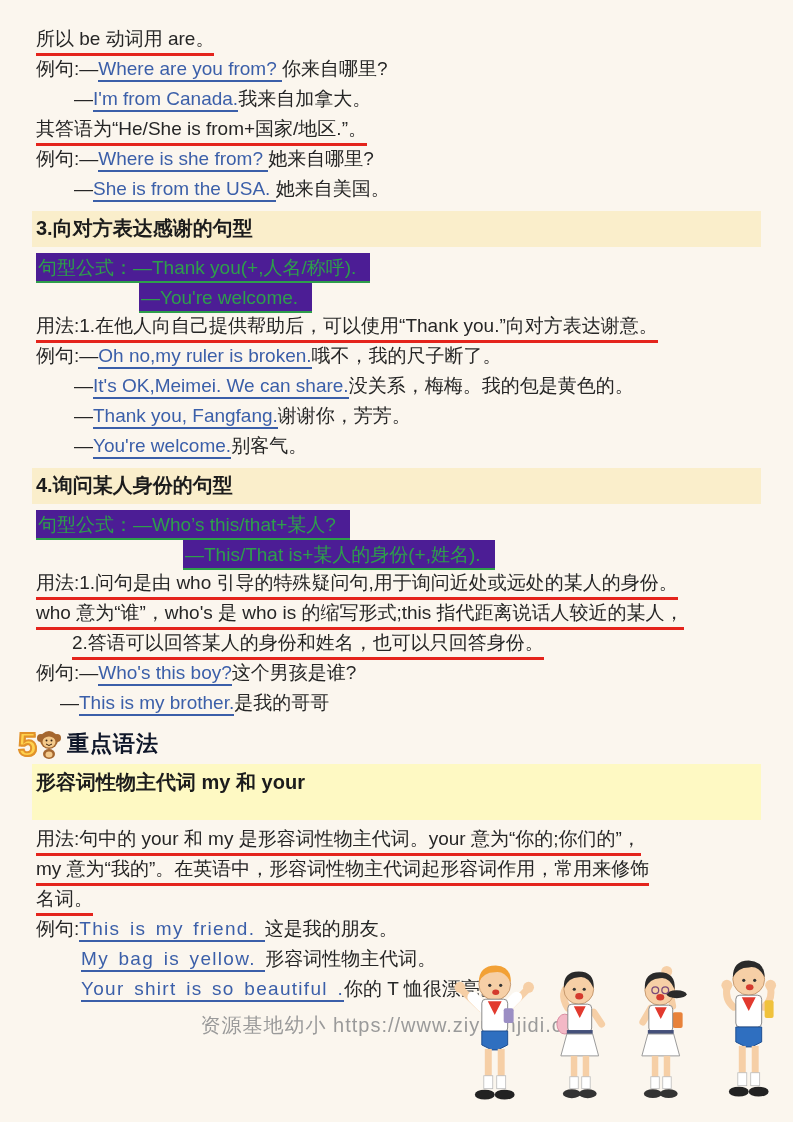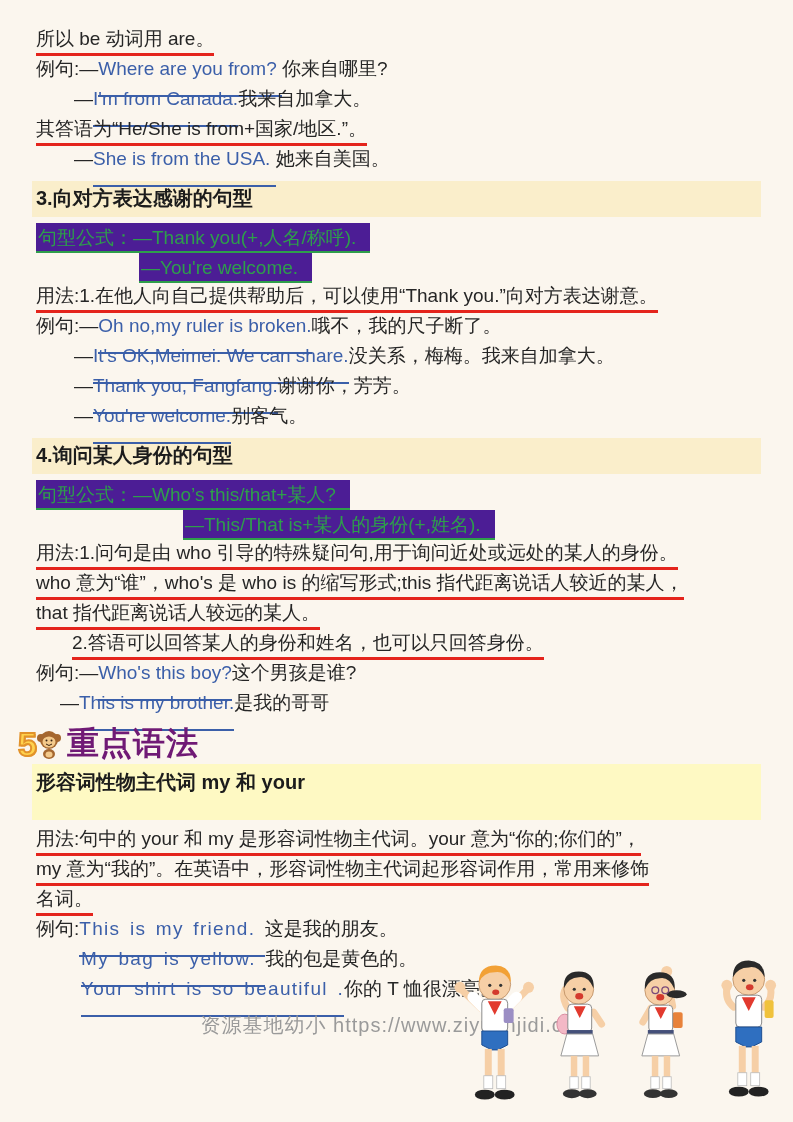--- a/index.html
+++ b/index.html
@@ -23,21 +23,21 @@
   .line{
     font-size:19px;
     line-height:25px;
     min-height:30px;
     white-space:nowrap;
   }
   .seg-p{color:#262626;}
   .seg-b{
     color:#3b5fa9;
     border-bottom:2px solid #3b5fa9;
-    padding-bottom:16px;
+    padding-bottom:1px;
   }
   .seg-b.spaced{letter-spacing:1.3px;word-spacing:3px;}
   .ul-red{
     display:inline-block;
     border-bottom:3px solid #e4241c;
     padding-bottom:2px;
   }
   .formula{
     display:inline-block;
     background:#4c1d95;
@@ -72,23 +72,23 @@
   .badge-5{
     font-size:34px;
     font-weight:bold;
     color:#ffd24d;
     -webkit-text-stroke:2px #e2922a;
     text-shadow:1px 1px 0 #e2922a;
     line-height:34px;
   }
   .monkey{width:30px;height:32px;margin-left:-6px;}
   .keypoint-title{
-    font-size:32px;
-    font-weight:bold;
-    color:#701a75;
+    font-size:22px;
+    font-weight:bold;
+    color:#0f172a;
     letter-spacing:1px;
   }
   .watermark{
     text-align:center;
     font-size:20px;
     color:#9a9a9a;
     margin-top:6px;
     letter-spacing:1px;
   }
   .kids{
@@ -106,41 +106,41 @@
 <body>
 
 <div class="page">
   <div class="content">
 
     <div>
         <div class="line"><span class="ul-red"><span class="seg-p">所以 be 动词用 are。</span></span></div>
         <div class="line"><span class=""><span class="seg-p">例句:—</span><span class="seg-b">Where are you from?&nbsp;</span><span class="seg-p">你来自哪里?</span></span></div>
         <div class="line" style="margin-left: 38px;"><span class=""><span class="seg-p">—</span><span class="seg-b">I'm from Canada.</span><span class="seg-p">我来自加拿大。</span></span></div>
         <div class="line"><span class="ul-red"><span class="seg-p">其答语为“He/She is from+国家/地区.”。</span></span></div>
+        <div class="line"><span class=""><span class="seg-p">例句:—</span><span class="seg-b">Where is she from?&nbsp;</span><span class="seg-p">她来自哪里?</span></span></div>
         <div class="line" style="margin-left: 38px;"><span class=""><span class="seg-p">—</span><span class="seg-b">She is from the USA.&nbsp;</span><span class="seg-p">她来自美国。</span></span></div>
       </div>
 
     <div class="sec-header">3.向对方表达感谢的句型</div>
     <div>
         <div class="line"><span class=" formula"><span class="seg-g">句型公式：—Thank you(+,人名/称呼).</span></span></div>
         <div class="line" style="margin-left: 103px;"><span class=" formula"><span class="seg-g">—You're welcome.</span></span></div>
         <div class="line"><span class="ul-red"><span class="seg-p">用法:1.在他人向自己提供帮助后，可以使用“Thank you.”向对方表达谢意。</span></span></div>
         <div class="line"><span class=""><span class="seg-p">例句:—</span><span class="seg-b">Oh no,my ruler is broken.</span><span class="seg-p">哦不，我的尺子断了。</span></span></div>
-        <div class="line" style="margin-left: 38px;"><span class=""><span class="seg-p">—</span><span class="seg-b">It's OK,Meimei. We can share.</span><span class="seg-p">没关系，梅梅。我来自加拿大。</span></span></div>
+        <div class="line" style="margin-left: 38px;"><span class=""><span class="seg-p">—</span><span class="seg-b">It's OK,Meimei. We can share.</span><span class="seg-p">没关系，梅梅。我的包是黄色的。</span></span></div>
         <div class="line" style="margin-left: 38px;"><span class=""><span class="seg-p">—</span><span class="seg-b">Thank you, Fangfang.</span><span class="seg-p">谢谢你，芳芳。</span></span></div>
         <div class="line" style="margin-left: 38px;"><span class=""><span class="seg-p">—</span><span class="seg-b">You're welcome.</span><span class="seg-p">别客气。</span></span></div>
       </div>
 
     <div class="sec-header">4.询问某人身份的句型</div>
     <div>
         <div class="line"><span class=" formula"><span class="seg-g">句型公式：—Who’s this/that+某人?</span></span></div>
         <div class="line" style="margin-left: 103px; padding-left: 44px;"><span class=" formula"><span class="seg-g">—This/That is+某人的身份(+,姓名).</span></span></div>
         <div class="line"><span class="ul-red"><span class="seg-p">用法:1.问句是由 who 引导的特殊疑问句,用于询问近处或远处的某人的身份。</span></span></div>
         <div class="line"><span class="ul-red"><span class="seg-p">who 意为“谁”，who's 是 who is 的缩写形式;this 指代距离说话人较近的某人，</span></span></div>
-        <div class="line"><span class="ul-red"><span class="seg-p">that 指代距离说话人较远的某人。</span></span></div>
         <div class="line" style="margin-left: 36px;"><span class="ul-red"><span class="seg-p">2.答语可以回答某人的身份和姓名，也可以只回答身份。</span></span></div>
         <div class="line"><span class=""><span class="seg-p">例句:—</span><span class="seg-b">Who's this boy?</span><span class="seg-p">这个男孩是谁?</span></span></div>
         <div class="line" style="margin-left: 24px;"><span class=""><span class="seg-p">—</span><span class="seg-b">This is my brother.</span><span class="seg-p">是我的哥哥</span></span></div>
       </div>
 
     <div class="keypoint">
       <span class="badge-5">5</span>
       <svg class="monkey" viewBox="0 0 30 32">
         <circle cx="7" cy="10" r="4" fill="#a5672f"></circle>
         <circle cx="23" cy="10" r="4" fill="#a5672f"></circle>
@@ -154,21 +154,21 @@
       </svg>
       <span class="keypoint-title">重点语法</span>
     </div>
 
     <div class="cyan-header">形容词性物主代词 my 和 your</div>
     <div>
         <div class="line"><span class="ul-red"><span class="seg-p">用法:句中的 your 和 my 是形容词性物主代词。your 意为“你的;你们的”，</span></span></div>
         <div class="line"><span class="ul-red"><span class="seg-p">my 意为“我的”。在英语中，形容词性物主代词起形容词作用，常用来修饰</span></span></div>
         <div class="line"><span class="ul-red"><span class="seg-p">名词。</span></span></div>
         <div class="line"><span class=""><span class="seg-p">例句:</span><span class="seg-b spaced">This is my friend.&nbsp;</span><span class="seg-p">这是我的朋友。</span></span></div>
-        <div class="line" style="margin-left: 45px;"><span class=""><span class="seg-b spaced">My bag is yellow.&nbsp;</span><span class="seg-p">我的包是黄色的。</span></span></div>
+        <div class="line" style="margin-left: 45px;"><span class=""><span class="seg-b spaced">My bag is yellow.&nbsp;</span><span class="seg-p">形容词性物主代词。</span></span></div>
         <div class="line" style="margin-left: 45px;"><span class=""><span class="seg-b spaced">Your shirt is so beautiful .</span><span class="seg-p">你的 T 恤很漂亮。</span></span></div>
       </div>
 
     <div class="watermark">资源基地幼小 https://www.ziyuanjidi.com</div>
   </div>
 
   <div class="kids">
 
     <svg width="84" height="152" viewBox="0 0 84 152">
       <path d="M29 50 L9 31" stroke="#f6cfa6" stroke-width="7" stroke-linecap="round"></path>

